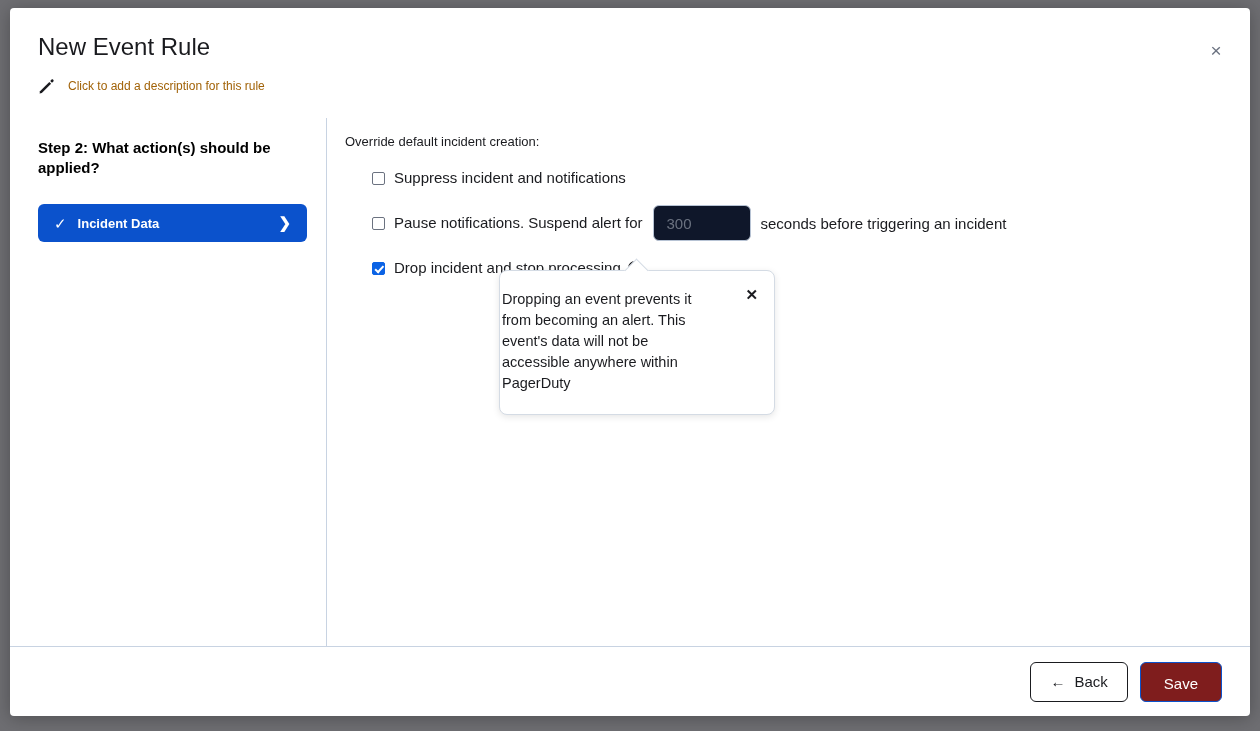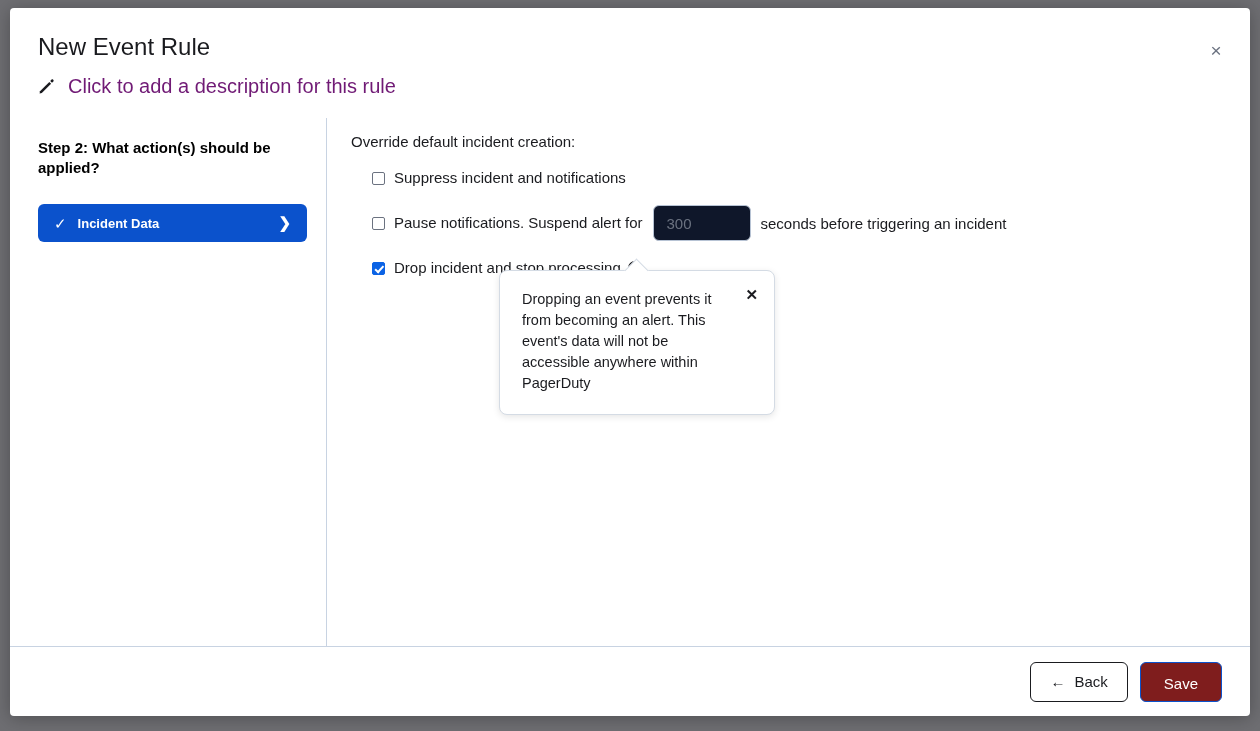--- a/index.html
+++ b/index.html
@@ -72,22 +72,22 @@
     width: fit-content;
     cursor: pointer;
   }
   .pencil-icon {
     width: 18px;
     height: 18px;
     display: inline-block;
     flex: none;
   }
   .desc-text {
-    font-size: 20px;
-    color: #701a75;
+    font-size: 12px;
+    color: #a16207;
     line-height: 20px;
   }
   .close-x {
     position: absolute;
     top: 30px;
     right: 22px;
     width: 24px;
     height: 24px;
     display: flex;
     align-items: center;
@@ -148,23 +148,23 @@
     font-weight: 700;
   }
 
   .right-pane {
     flex: 1;
     padding: 14px 28px 0 16px;
     box-sizing: border-box;
     position: relative;
   }
   .section-label {
-    font-size: 15px;
-    color: #1a1b1f;
-    margin: 0 0 16px 8px;
+    font-size: 13px;
+    color: #1a1b1f;
+    margin: 0 0 16px 2px;
     line-height: 20px;
   }
 
   .opt-row {
     display: flex;
     align-items: center;
     margin-bottom: 17px;
     margin-left: 29px;
   }
   .cb {
@@ -235,21 +235,21 @@
   
   .tooltip {
     position: absolute;
     left: 172px;
     top: 152px;
     width: 276px;
     background: #ffffff;
     border: 1px solid #d4dbe4;
     border-radius: 8px;
     box-shadow: 0 2px 7px rgba(0,0,0,.10);
-    padding: 18px 20px 20px 22px;
+    padding: 18px 20px 20px 2px;
     box-sizing: border-box;
   }
   .tooltip::before {
     content: "";
     position: absolute;
     top: -9px;
     left: 128px;
     width: 16px;
     height: 16px;
     background: #fff;

